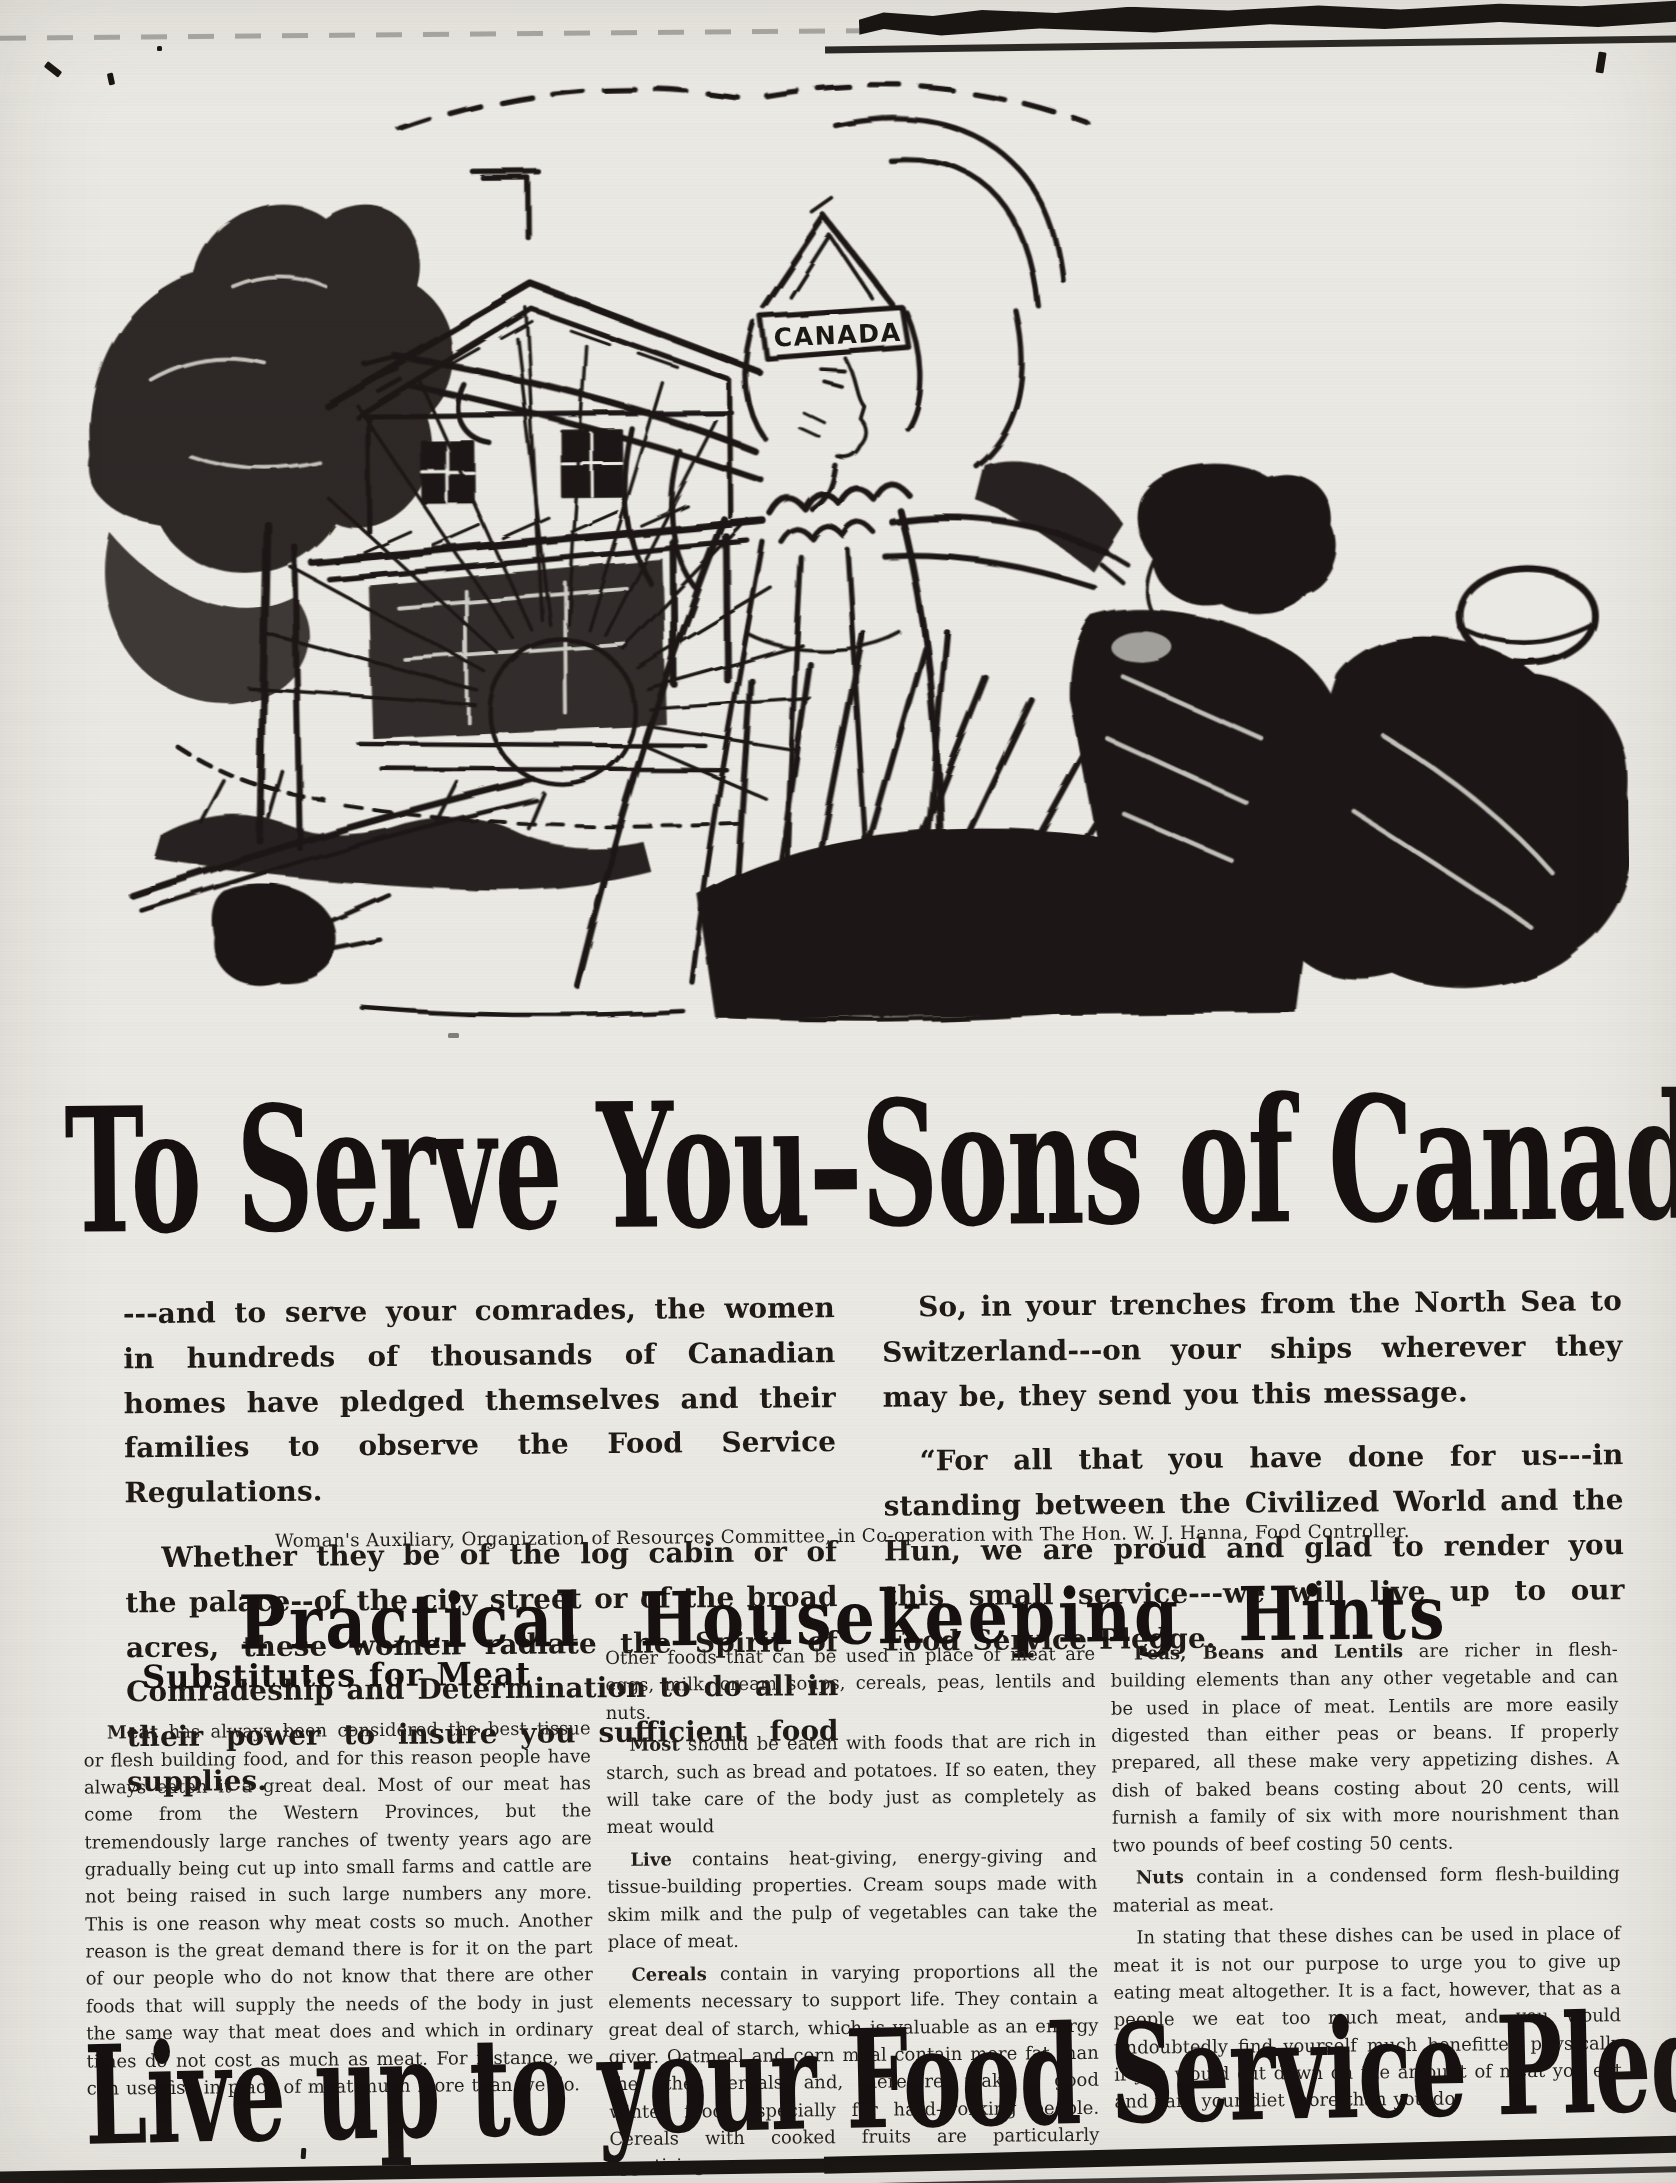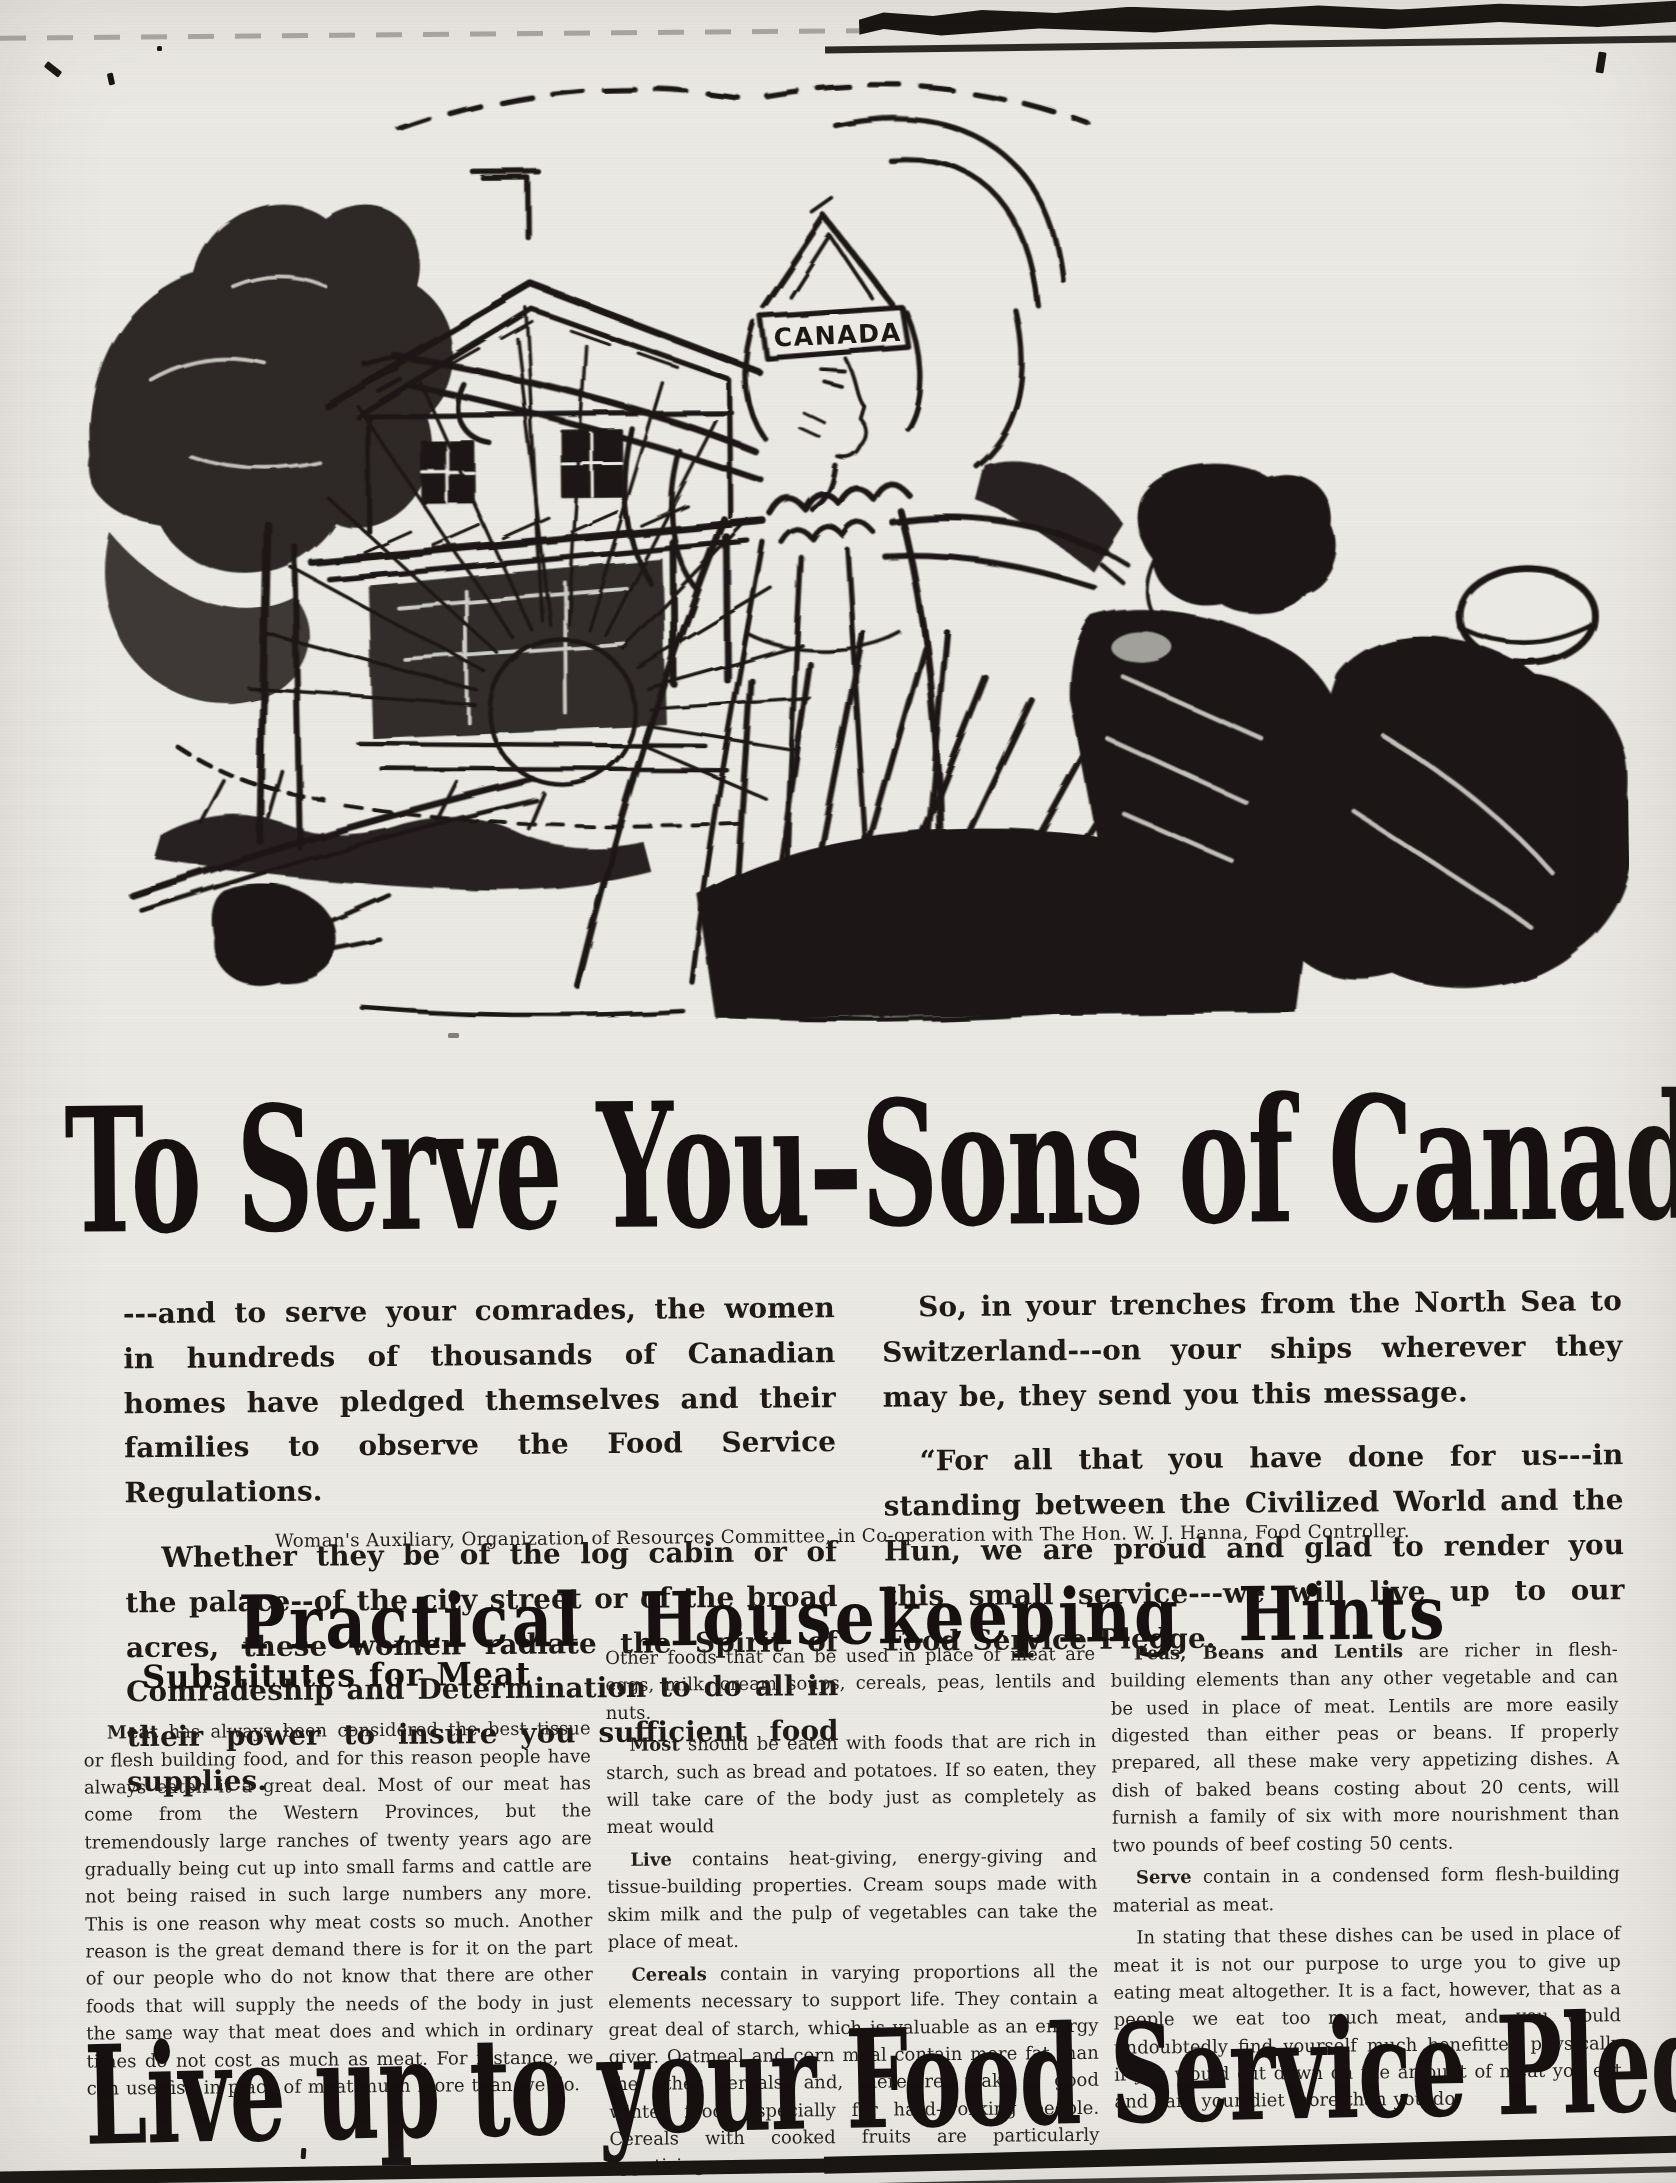--- a/index.html
+++ b/index.html
@@ -286,21 +286,21 @@
         <p class="indent"><span class="lead">Meat</span><span> has always been considered the best tissue or flesh building food, and for this reason people have always eaten it a great deal. Most of our meat has come from the Western Provinces, but the tremendously large ranches of twenty years ago are gradually being cut up into small farms and cattle are not being raised in such large numbers any more. This is one reason why meat costs so much. Another reason is the great demand there is for it on the part of our people who do not know that there are other foods that will supply the needs of the body in just the same way that meat does and which in ordinary times do not cost as much as meat. For instance, we can use fish in place of meat much more than we do.</span></p>
       </div>
       <div class="col-2">
         <p><span class="lead"></span><span>Other foods that can be used in place of meat are eggs, milk, cream soups, cereals, peas, lentils and nuts.</span></p>
         <p class="indent"><span class="lead">Most</span><span> should be eaten with foods that are rich in starch, such as bread and potatoes. If so eaten, they will take care of the body just as completely as meat would</span></p>
         <p class="indent"><span class="lead">Live</span><span> contains heat-giving, energy-giving and tissue-building properties. Cream soups made with skim milk and the pulp of vegetables can take the place of meat.</span></p>
         <p class="indent"><span class="lead">Cereals</span><span> contain in varying proportions all the elements necessary to support life. They contain a great deal of starch, which is valuable as an energy giver. Oatmeal and corn meal contain more fat than the other cereals, and, therefore, make a good winter food, especially for hard-working people. Cereals with cooked fruits are particularly appetizing.</span></p>
       </div>
       <div class="col-3">
         <p class="indent"><span class="lead">Peas, Beans and Lentils</span><span> are richer in flesh-building elements than any other vegetable and can be used in place of meat. Lentils are more easily digested than either peas or beans. If properly prepared, all these make very appetizing dishes. A dish of baked beans costing about 20 cents, will furnish a family of six with more nourishment than two pounds of beef costing 50 cents.</span></p>
-        <p class="indent"><span class="lead">Serve</span><span> contain in a condensed form flesh-building material as meat.</span></p>
+        <p class="indent"><span class="lead">Nuts</span><span> contain in a condensed form flesh-building material as meat.</span></p>
         <p class="indent"><span class="lead"></span><span>In stating that these dishes can be used in place of meat it is not our purpose to urge you to give up eating meat altogether. It is a fact, however, that as a people we eat too much meat, and you would undoubtedly find yourself much benefitted physically if you would cut down on the amount of meat you eat and vary your diet more than you do.</span></p>
       </div>
     </div>
 
     <h1 class="headline headline-bottom" style="margin:0;">
       <span class="stretch">Live up to your Food Service Pledge</span>
     </h1>
 
   </div>
 

